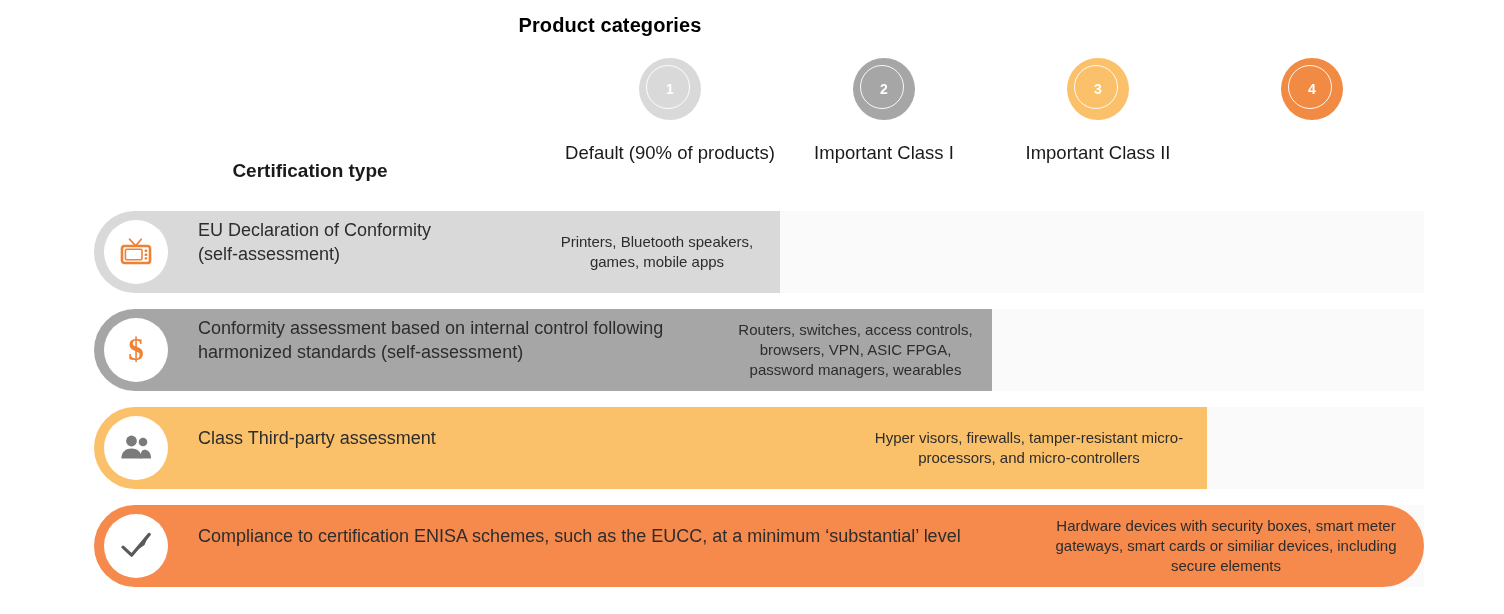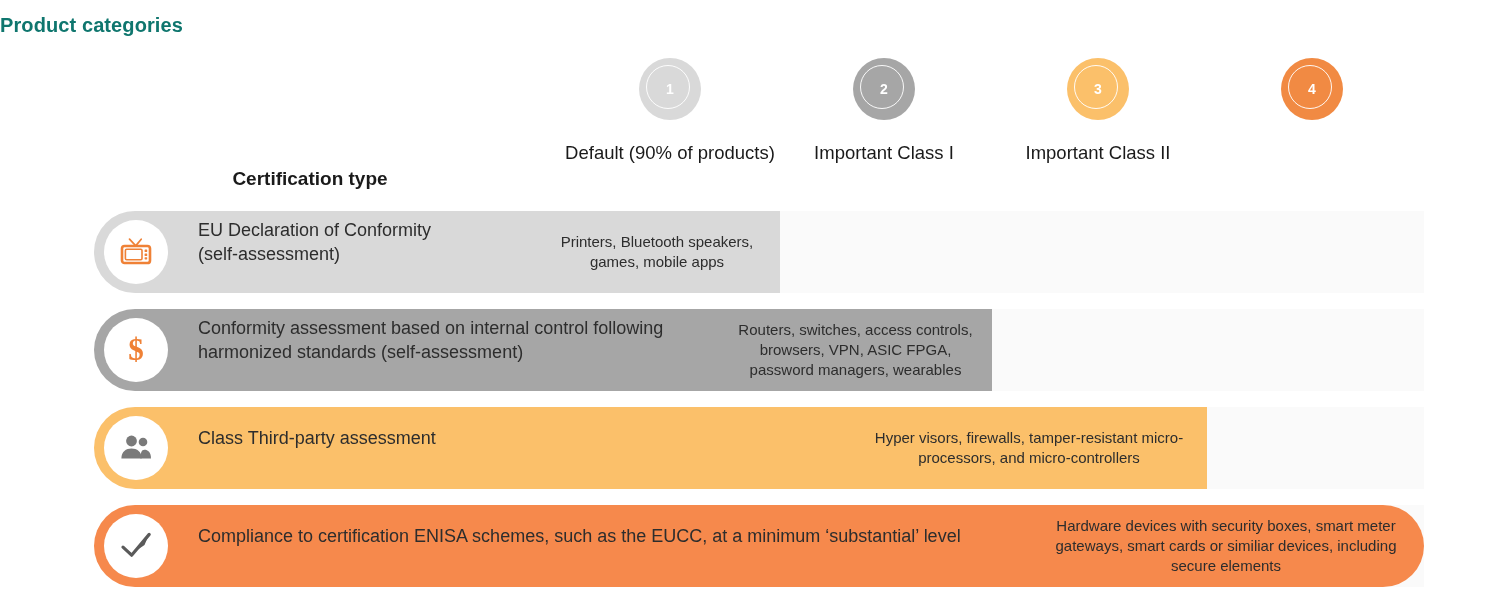--- a/index.html
+++ b/index.html
@@ -15,25 +15,25 @@
     color: #231f20;
     overflow: hidden;
   }
 
   
   .chart-title {
     position: absolute;
     left: 0;
     top: 14px;
     width: 1220px;
-    text-align: left;
+    text-align: center;
     font-size: 20px;
     font-weight: bold;
     letter-spacing: .1px;
-    color: #0f766e;
+    color: #000000;
   }
 
   
   .col-headers {
     position: absolute;
     left: 560px;
     top: 58px;
     width: 880px;
     height: 130px;
   }
@@ -86,21 +86,20 @@
   
   .cert-type-head {
     position: absolute;
     left: 100px;
     top: 160px;
     width: 420px;
     text-align: center;
     font-size: 19px;
     font-weight: bold;
     color: #1a1a1a;
-    margin-top: 8px;
   }
 
   
   .rows {
     position: absolute;
     left: 94px;
     top: 211px;
     width: 1330px;
     height: 390px;
   }

